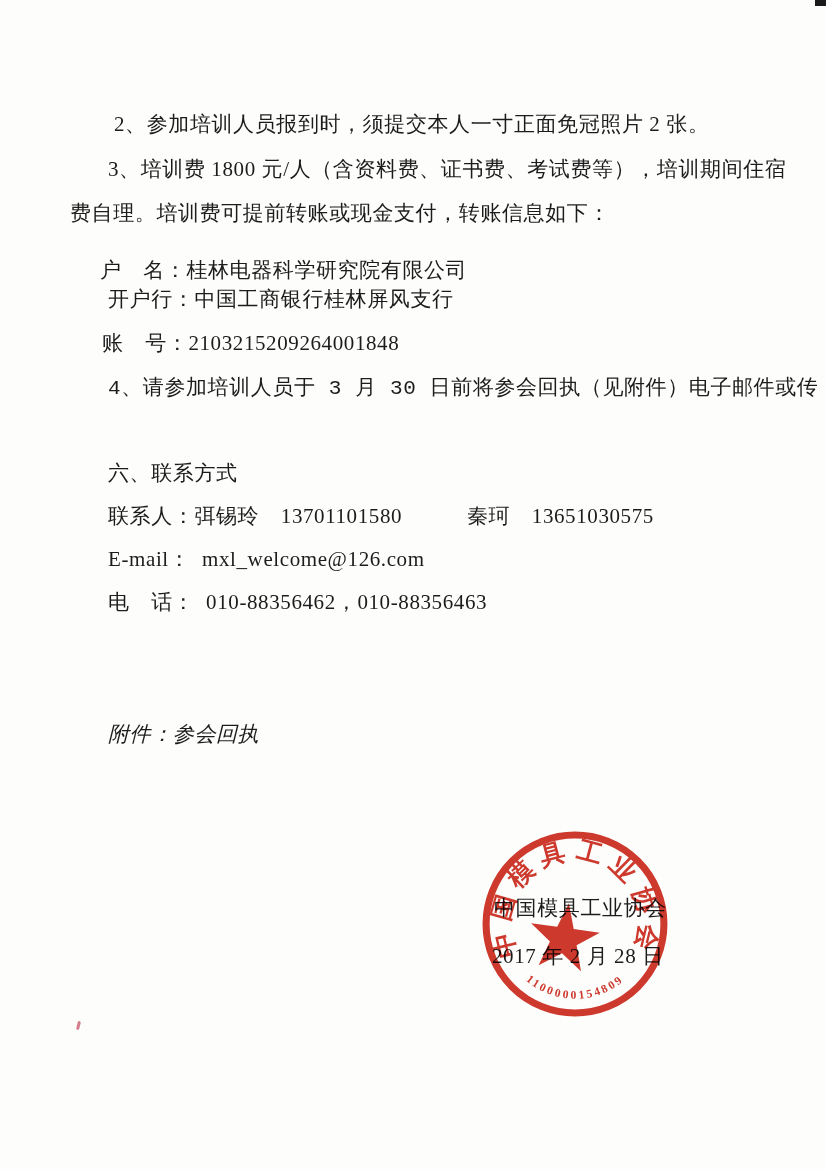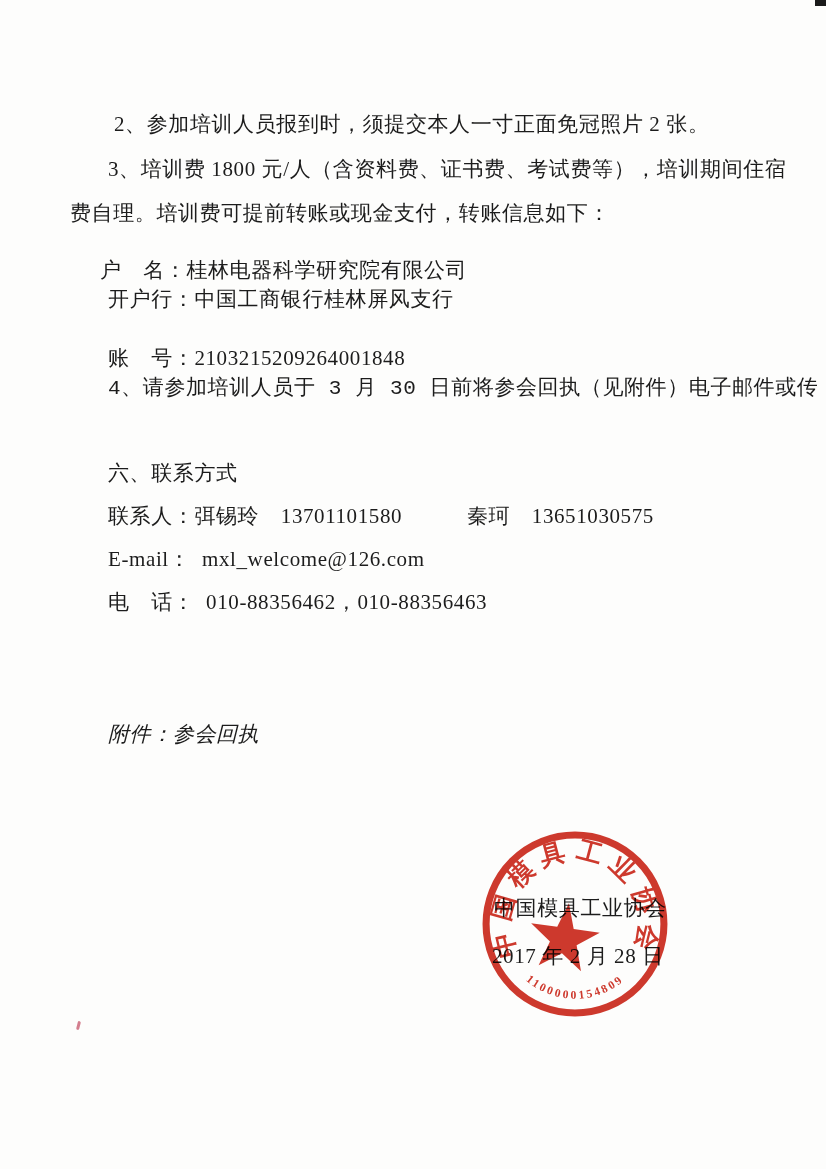--- a/index.html
+++ b/index.html
@@ -18,21 +18,21 @@
     line-height:24px;
     letter-spacing:0.6px;
     white-space:pre;
   }
   
   #l-item2      { left:114px; top:112px; }
   #l-item3a     { left:108px; top:157px; }
   #l-item3b     { left:70px;  top:201px; }
   #l-acct-name  { left:100px; top:246px;margin-top:12px; }
   #l-bank       { left:108px; top:289px;font-family:Liberation Mono, monospace; }
-  #l-acct-no    { left:108px; top:331px;margin-top:15px; }
+  #l-acct-no    { left:102px; top:331px; }
   #l-item4a     { left:108px; top:377px;font-family:Liberation Mono, monospace; }
   #l-item4b     { left:70px;  top:420px; }
   #l-sec6       { left:108px; top:461px; }
   #l-contact1   { left:108px; top:504px; }
   #l-contact2   { left:467px; top:504px; }
   #l-email      { left:108px; top:547px; }
   #l-phone      { left:108px; top:590px; }
   #l-fax        { left:468px; top:590px; }
   #l-attach     { left:108px; top:722px;font-style:italic; }
   #sig-org      { left:494px; top:896px; }

